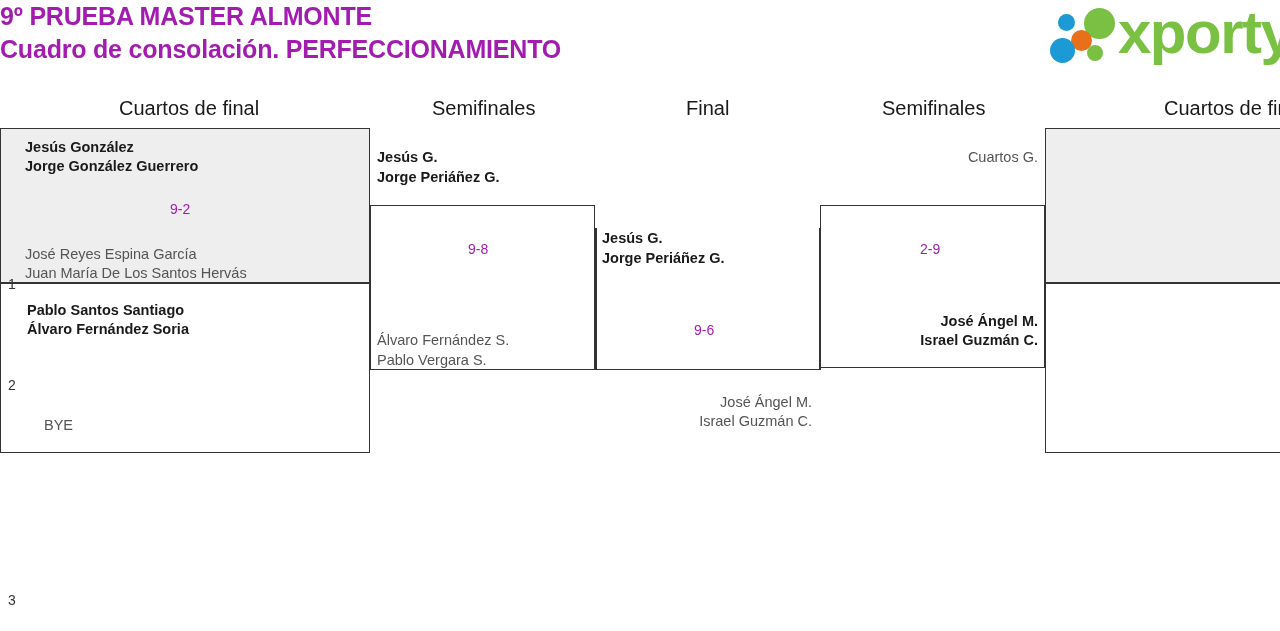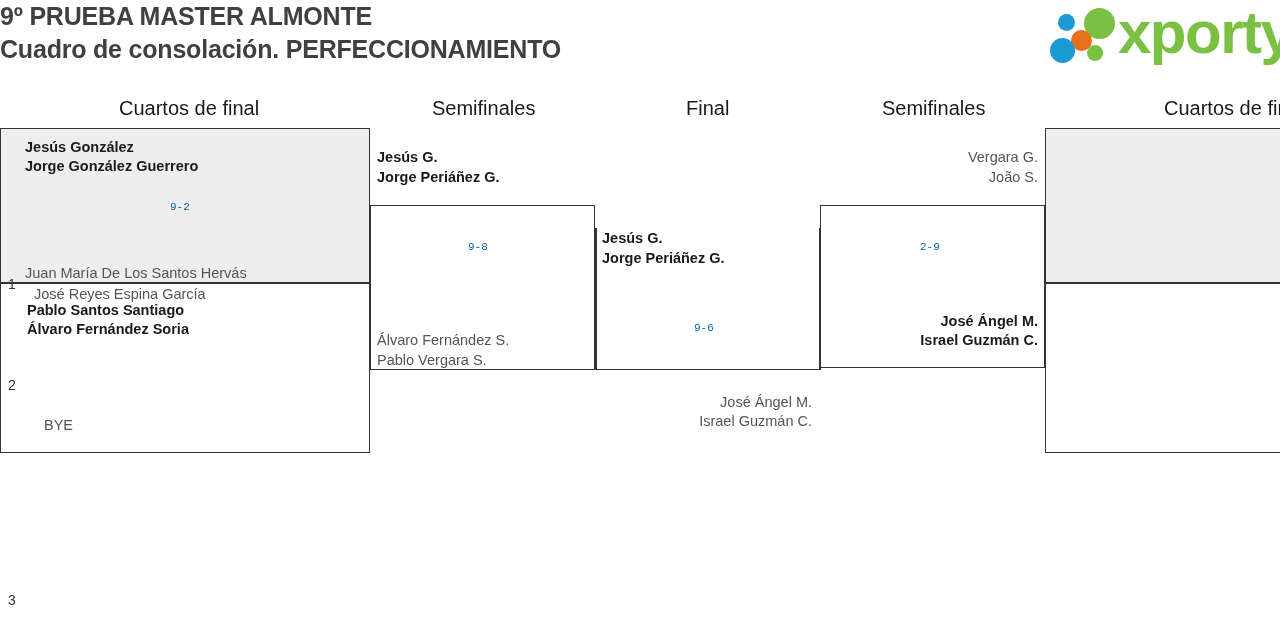--- a/index.html
+++ b/index.html
@@ -9,21 +9,21 @@
     background: #ffffff;
     font-family: "Liberation Sans", sans-serif;
   }
   #root { position: relative; width: 1280px; height: 631px; }
 
   
   .title-block { position: absolute; left: 0; top: 0; width: 760px; }
   .title-line {
     font-size: 25px;
     font-weight: bold;
-    color: #404040;
+    color: #a21caf;
     line-height: 33px;
     white-space: nowrap;
     letter-spacing: -0.2px;
   }
 
   .logo { position: absolute; left: 1046px; top: 4px; width: 230px; height: 62px; }
   .logo-dots { position: absolute; left: 0; top: 2px; width: 72px; height: 58px; }
   .dot { position: absolute; border-radius: 50%; }
   .dot-blue-sm  { left: 12px; top: 8px;  width: 17px; height: 17px; background: #1c9ad6; }
   .dot-green-lg { left: 38px; top: 2px;  width: 31px; height: 31px; background: #7ac043; }
@@ -66,24 +66,23 @@
     font-size: 14.5px;
     line-height: 19px;
     white-space: nowrap;
   }
   .player.win  { font-weight: bold; color: #1a1a1a; }
   .player.lose { font-weight: normal; color: #555555; }
   .player.right { text-align: right; }
 
   .score {
     position: absolute;
-    font-size: 11px;
-    color: #0369a1;
+    font-size: 14px;
+    color: #a21caf;
     white-space: nowrap;
-    font-family: Liberation Mono, monospace;
   }
 
   
   .conn {
     position: absolute;
     box-sizing: border-box;
     border: 1px solid #333333;
   }
   .conn.no-top    { border-top: none; }
   .conn.open-tb   { border-top: none; border-bottom: none; }
@@ -114,21 +113,21 @@
   <div class="round-head" style="left:686px;text-align:center;">Final</div>
   <div class="round-head" style="left:882px;">Semifinales</div>
   <div class="round-head" style="left:1164px;">Cuartos de final</div>
 
   <div class="seed-box shaded" style="left:0px; top:128px; width:370px; height:155px;">
     <span class="seed-num" style="left:2px; top:147px;">1</span>
     <span class="player win" style="left:24px; top:9px;">Jesús González</span>
     <span class="player win" style="left:24px; top:28px;">Jorge González Guerrero</span>
     <span class="score" style="left:169px; top:72px;">9-2</span>
     <span class="seed-num" style="left:2px; top:248px;">2</span>
-    <span class="player lose" style="left:33px; top:116px;margin-top:40px;">José Reyes Espina García</span>
+    <span class="player lose" style="left:24px; top:116px;">José Reyes Espina García</span>
     <span class="player lose" style="left:24px; top:135px;">Juan María De Los Santos Hervás</span>
   </div>
 
   <div class="seed-box" style="left:0px; top:283px; width:370px; height:170px;">
     <span class="seed-num" style="left:2px; top:308px;">3</span>
     <span class="player win" style="left:26px; top:17px;">Pablo Santos Santiago</span>
     <span class="player win" style="left:26px; top:36px;">Álvaro Fernández Soria</span>
     <span class="score" style="left:169px; top:80px;"></span>
 
     <span class="player lose" style="left:26px; top:132px;margin-left:17px;">BYE</span>
@@ -146,22 +145,21 @@
   <div class="conn open-tb" style="left:819px; top:228px; width:1px; height:142px;"></div>
   <div class="conn no-top" style="left:595px; top:355px; width:225px; height:15px;"></div>
 
   <span class="player win" style="left:602px; top:229px;">Jesús G.</span>
   <span class="player win" style="left:602px; top:249px;">Jorge Periáñez G.</span>
   <span class="score" style="left:694px; top:322px;text-align:right;">9-6</span>
   <span class="player lose right" style="left:612px; top:393px; width:200px;">José Ángel M.</span>
   <span class="player lose right" style="left:612px; top:412px; width:200px;">Israel Guzmán C.</span>
 
   <div class="conn" style="left:820px; top:205px; width:225px; height:163px;"></div>
-  <span class="player lose right" style="left:838px; top:148px; width:200px;">Vergara G.</span>
-  <span class="player lose right" style="left:838px; top:168px; width:200px;">João S.</span>
+  <span class="player lose right" style="left:838px; top:148px; width:200px;">Cuartos G.</span>
   <span class="score" style="left:920px; top:241px;text-align:right;">2-9</span>
   <span class="player win right" style="left:838px; top:312px; width:200px;">José Ángel M.</span>
   <span class="player win right" style="left:838px; top:331px; width:200px;">Israel Guzmán C.</span>
 
   <div class="seed-box shaded" style="left:1045px; top:128px; width:240px; height:155px;">
     
     
     
     
     

